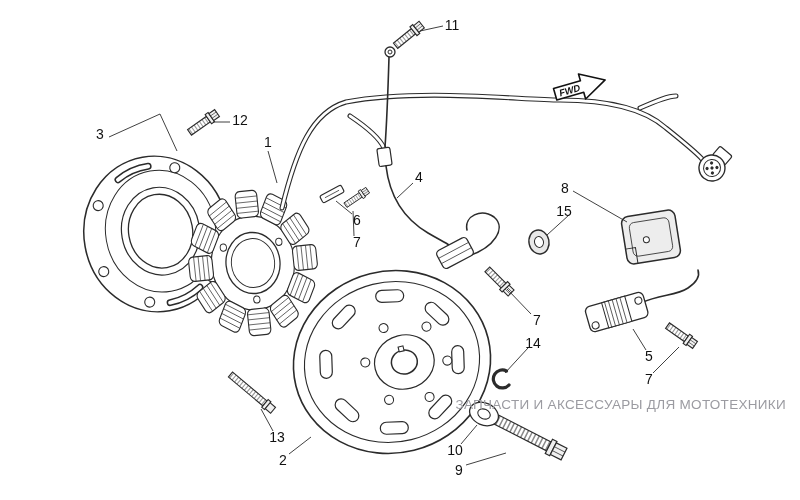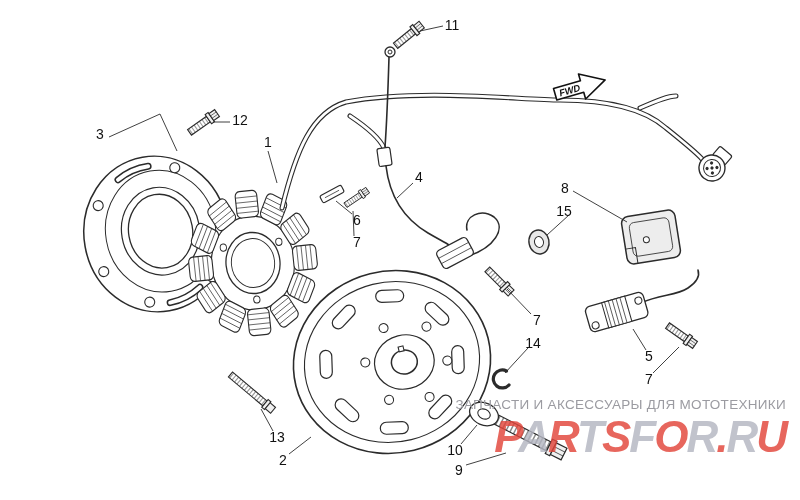--- a/index.html
+++ b/index.html
@@ -5,21 +5,21 @@
   html,body{margin:0;padding:0;background:#fff;}
   .stage{position:relative;width:800px;height:500px;background:#fff;overflow:hidden;
          font-family:"Liberation Sans",sans-serif;}
   .stage svg{position:absolute;left:0;top:0;}
   .callout{font:14px "Liberation Sans",sans-serif;fill:#111;}
   .fwd-text{font:italic 700 9.5px "Liberation Sans",sans-serif;fill:#111;}
   .tube-o{fill:none;stroke:#2b2b2b;stroke-width:5;stroke-linecap:round;}
   .tube-i{fill:none;stroke:#ffffff;stroke-width:2.8;stroke-linecap:round;}
   .wire{fill:none;stroke:#2b2b2b;stroke-width:1.6;stroke-linecap:round;}
   .lead{stroke:#2b2b2b;stroke-width:0.9;fill:none;}
-  .watermark{position:absolute;top:397px;right:14px;text-align:right;}
+  .watermark{position:absolute;top:397px;right:14px;text-align:center;}
   .wm-tagline{font-size:13.5px;color:#9b9ba1;letter-spacing:.3px;}
   .wm-brand{font:italic 800 44px "Liberation Sans",sans-serif;letter-spacing:-2px;
             line-height:1;margin-top:3px;opacity:.82;white-space:nowrap;}
   .wm-red{color:#e2453a;}
   .wm-gray{color:#b4b6c2;}
 </style>
 </head>
 <body>
 
 <div class="stage">
@@ -233,17 +233,14 @@
     <text class="callout" x="649" y="384" text-anchor="middle">7</text>
     <text class="callout" x="277" y="442" text-anchor="middle">13</text>
     <text class="callout" x="283" y="465" text-anchor="middle">2</text>
     <text class="callout" x="455" y="455" text-anchor="middle">10</text>
     <text class="callout" x="459" y="475" text-anchor="middle">9</text>
   </g>
 </svg>
 
 <div class="watermark">
   <div class="wm-tagline">ЗАПЧАСТИ И АКСЕССУАРЫ ДЛЯ МОТОТЕХНИКИ</div>
-  <div class="wm-brand">
-    <span class="wm-red">P</span><span class="wm-gray">A</span><span class="wm-red">R</span><span class="wm-gray">T</span><span class="wm-red">S</span><span class="wm-gray">F</span><span class="wm-red">O</span><span class="wm-gray">R</span><span class="wm-red">.</span><span class="wm-gray">R</span><span class="wm-red">U</span>
-  </div>
 </div>
 </div>
 
 </body></html>

